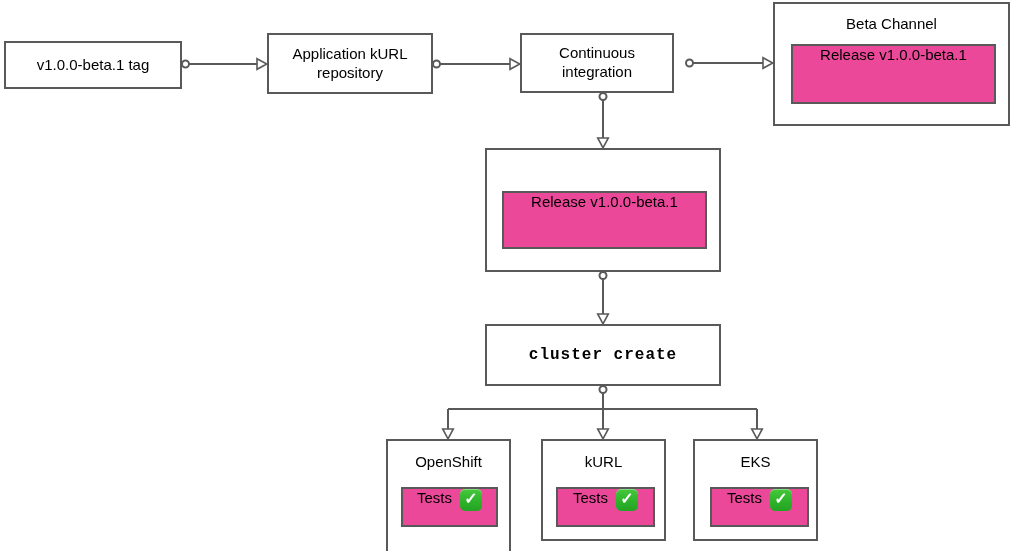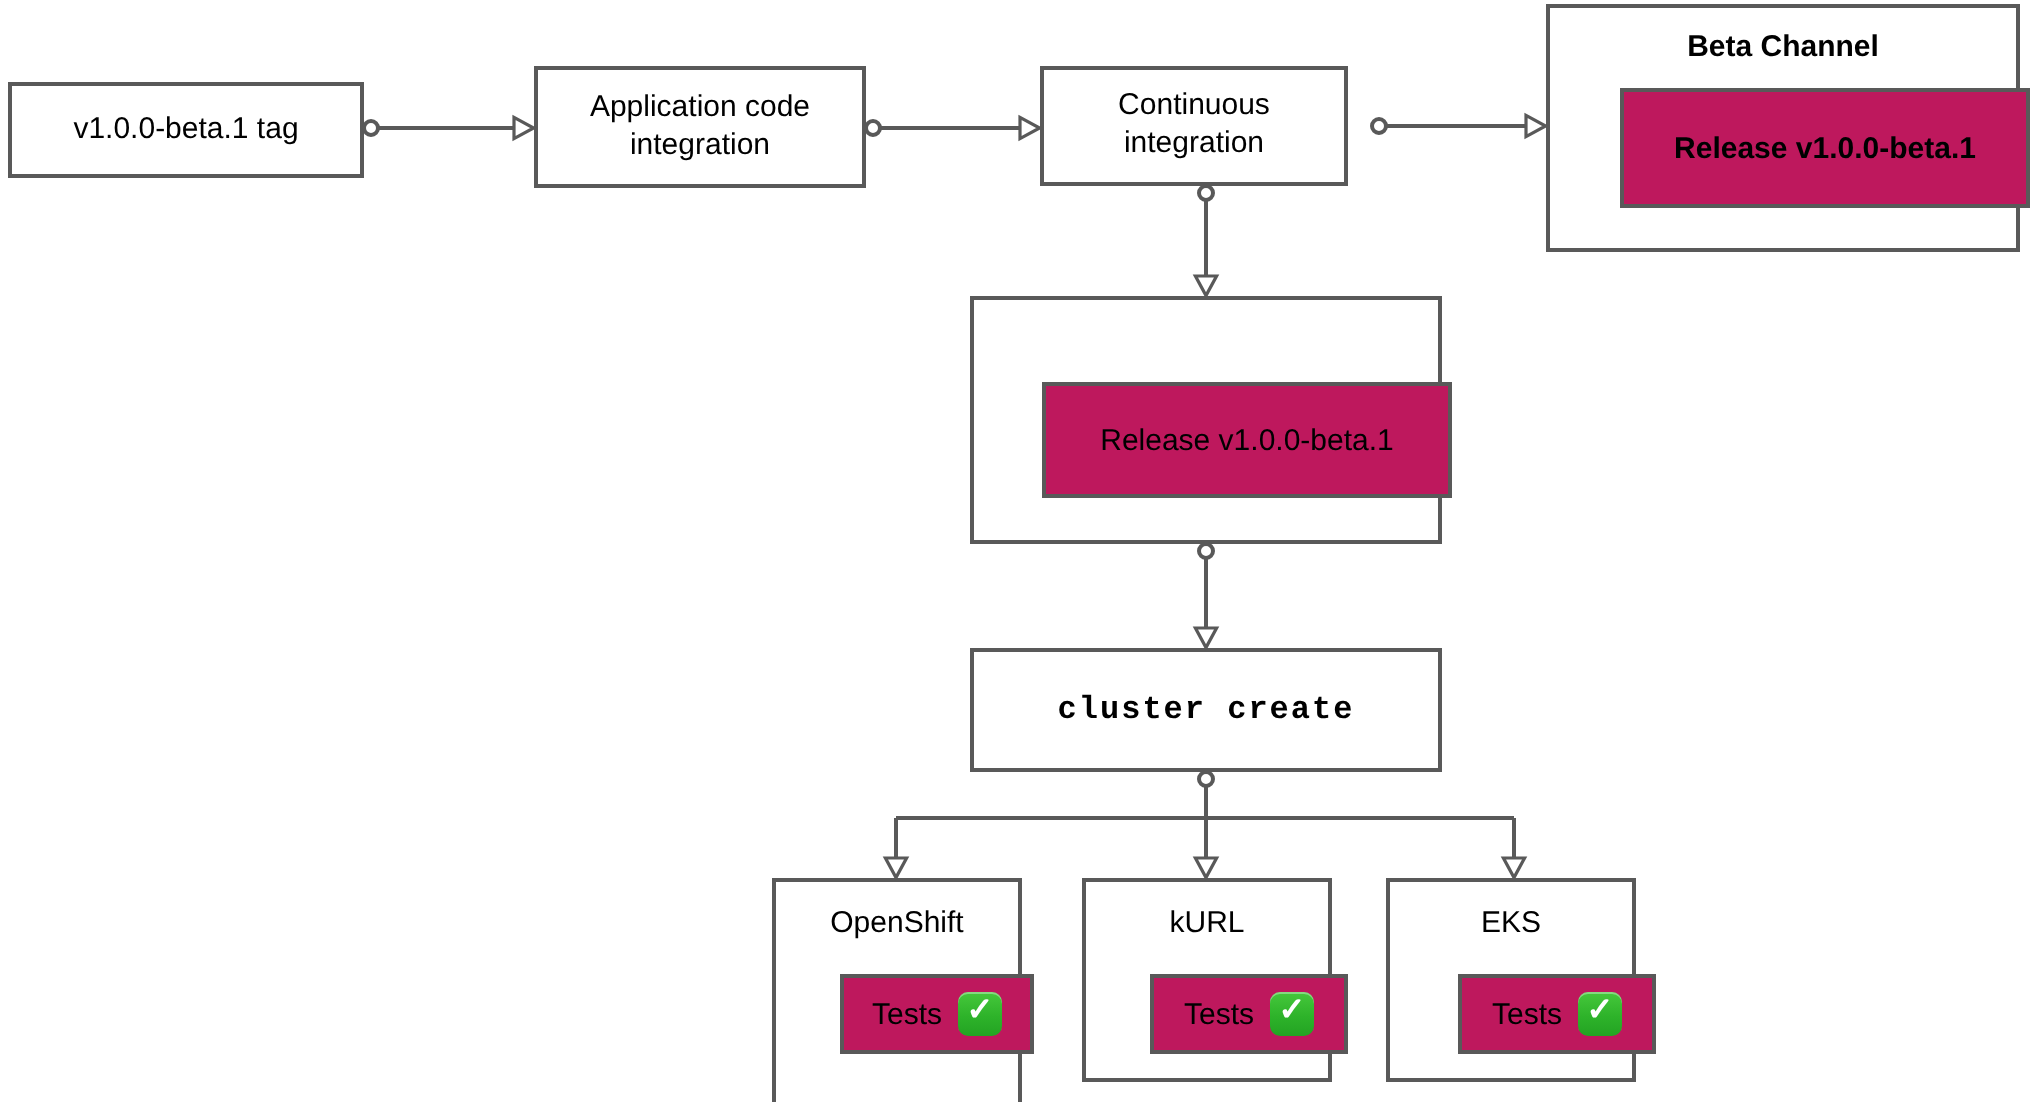--- a/index.html
+++ b/index.html
@@ -41,28 +41,26 @@
     color: var(--text);
   }
   .group-title {
     margin-top: 12px;
     font-size: 15px;
   }
   .group-title.beta { margin-top: 11px; }
 
   .inner-box {
     position: absolute;
-    background: #be185d;
+    background: #ec4899;
     border: 2px solid var(--border);
     display: flex;
-    align-items: center;
     justify-content: center;
     gap: 8px;
     font-size: 15px;
-    margin-left: 19px;
   }
 
   .mono-label {
     font-family: "Liberation Mono", "DejaVu Sans Mono", monospace;
     font-weight: bold;
     font-size: 16px;
     letter-spacing: 1px;
     text-align: right;
   }
 
@@ -111,28 +109,28 @@
 </head>
 <body>
 
 <div class="canvas">
 
   <div class="node" style="left:4px; top:41px; width:178px; height:48px;">
     <span>v1.0.0-beta.1 tag</span>
   </div>
 
   <div class="node" style="left:267px; top:33px; width:166px; height:61px; padding:0 14px;">
-    <span>Application code integration</span>
+    <span>Application kURL repository</span>
   </div>
 
   <div class="node" style="left:520px; top:33px; width:154px; height:60px; padding:0 30px;">
     <span>Continuous integration</span>
   </div>
 
-  <div class="group" style="left:773px; top:2px; width:237px; height:124px;font-weight:bold;">
+  <div class="group" style="left:773px; top:2px; width:237px; height:124px;">
     <div class="group-title beta">Beta Channel</div>
     <div class="inner-box" style="left:16px; top:40px; width:205px; height:60px;">
       <span>Release v1.0.0-beta.1</span>
     </div>
   </div>
 
   <div class="group" style="left:485px; top:148px; width:236px; height:124px;">
     <div class="inner-box" style="left:15px; top:41px; width:205px; height:58px;">
       <span>Release v1.0.0-beta.1</span>
     </div>

